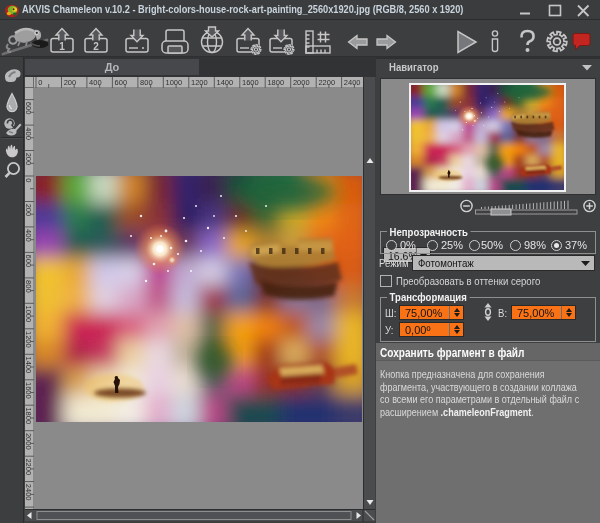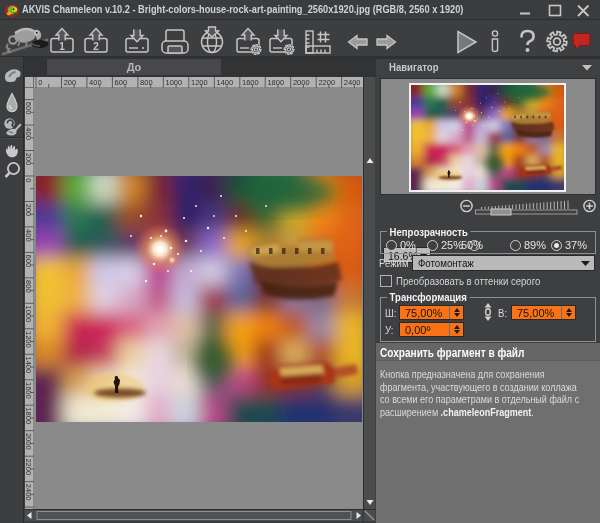--- a/index.html
+++ b/index.html
@@ -118,21 +118,21 @@
 <path d="M492.4 19 L497.6 19 L497.6 29.5 Q497.6 31.5 495 31.5 Q492.4 31.5 492.4 29.5 Z" fill="none" stroke="#c6c6c6" stroke-width="1.4"></path>
 <path d="M521.5 17.5 Q521 11 527.5 11 Q534 11 533.5 17 Q533.2 20.5 529.5 21.5 Q527.5 22.2 527.5 25" fill="none" stroke="#c6c6c6" stroke-width="2.6"></path>
 <circle cx="527.5" cy="30" r="2" fill="#c6c6c6"></circle>
 <g>
       <path d="M566.8,21.5 L566.8,21.5 A9.8,9.8 0 0 1 566.1,25.3 L563.5,24.2 A7.0,7.0 0 0 1 561.9,26.4 L563.9,28.4 A9.8,9.8 0 0 1 560.8,30.6 L559.7,28.0 A7.0,7.0 0 0 1 557.0,28.5 L557.0,31.3 A9.8,9.8 0 0 1 553.2,30.6 L554.3,28.0 A7.0,7.0 0 0 1 552.1,26.4 L550.1,28.4 A9.8,9.8 0 0 1 547.9,25.3 L550.5,24.2 A7.0,7.0 0 0 1 550.0,21.5 L547.2,21.5 A9.8,9.8 0 0 1 547.9,17.7 L550.5,18.8 A7.0,7.0 0 0 1 552.1,16.6 L550.1,14.6 A9.8,9.8 0 0 1 553.2,12.4 L554.3,15.0 A7.0,7.0 0 0 1 557.0,14.5 L557.0,11.7 A9.8,9.8 0 0 1 560.8,12.4 L559.7,15.0 A7.0,7.0 0 0 1 561.9,16.6 L563.9,14.6 A9.8,9.8 0 0 1 566.1,17.7 L563.5,18.8 A7.0,7.0 0 0 1 564.0,21.5 Z" fill="none" stroke="#c6c6c6" stroke-width="1.7"></path>
       <circle cx="557" cy="21.5" r="3.4" fill="none" stroke="#c6c6c6" stroke-width="1.7"></circle>
     </g>
 <path d="M573 15.5 Q573 13.5 575 13.5 L588 13.5 Q590 13.5 590 15.5 L590 23.5 Q590 25.5 588 25.5 L580 25.5 L575.5 29.5 L575.5 25.5 Q573 25.5 573 23.5 Z" fill="#c32520" stroke="#7e1815" stroke-width="1"></path>
 </svg>
 <div class="abs" id="tabstrip">
-  <div class="tab" style="left:1px;width:174px;margin-left:22px;">До</div>
+  <div class="tab" style="left:1px;width:174px;">До</div>
 </div>
 <div class="abs" id="tools"></div>
 <svg class="abs" style="left:0;top:57px;" width="24" height="466">
 <path d="M5.5 23 Q3.5 17 8 14.5 Q12 11.5 16.5 12.5 Q21 13.5 20.5 17.5 Q20 21 16.5 20.5 Q16 25.5 10.5 25 Q6.5 25 5.5 23 Z" fill="#b9babc"></path>
 <path d="M9 20 Q11 15.5 15.5 15" fill="none" stroke="#7e7f81" stroke-width="2"></path>
 <path d="M12 36.5 Q15.5 42.5 16.8 47.5 A5.1 5.3 0 1 1 7.2 47.5 Q8.5 42.5 12 36.5 Z" fill="#a9adad" stroke="#cdcdcd" stroke-width="1.2"></path>
 <path d="M9.5 48 Q9.5 51 12 52" fill="none" stroke="#e2e2e2" stroke-width="1.2"></path>
 <circle cx="9.5" cy="66.5" r="5.2" fill="#b9babc"></circle>
 <path d="M7.5 66.5 A2.8 2.8 0 1 1 12 68.2 L13.5 70" fill="none" stroke="#3d3e40" stroke-width="1.6"></path>
 <path d="M6 76 Q10 71 15 72 L20 66.5 L21.5 68 L16.5 73.5 Q17 78 12 78.5 Q8 79 6 76 Z" fill="#b9babc"></path>
@@ -507,23 +507,23 @@
   <div class="abs" style="left:4px;top:25px;width:260px;font-size:11px;line-height:12.6px;color:#d9d9d9;white-space:nowrap;transform:scaleX(0.82);transform-origin:0 0;">Кнопка предназначена для сохранения<br>фрагмента, участвующего в создании коллажа<br>со всеми его параметрами в отдельный файл с<br>расширением <b style="color:#f0f0f0">.chameleonFragment</b>.</div>
 </div>
 
 <div class="abs grp" style="left:380px;top:231px;width:214px;height:21px;"></div>
 <div class="abs leg" style="left:387px;top:226px;">Непрозрачность</div>
 <div class="abs radio" style="left:386px;top:240px;"></div>
 <div class="abs rlab" style="left:400px;top:239px;">0%</div>
 <div class="abs radio" style="left:427px;top:240px;"></div>
 <div class="abs rlab" style="left:441px;top:239px;text-align:right;">25%</div>
 <div class="abs radio" style="left:469px;top:240px;"></div>
-<div class="abs rlab" style="left:461px;top:239px;">50%</div>
+<div class="abs rlab" style="left:481px;top:239px;">50%</div>
 <div class="abs radio" style="left:510px;top:240px;"></div>
-<div class="abs rlab" style="left:524px;top:239px;">89%</div>
+<div class="abs rlab" style="left:524px;top:239px;">98%</div>
 <div class="abs radio sel" style="left:551px;top:240px;"></div>
 <div class="abs rlab" style="left:565px;top:239px;">37%</div>
 <div class="abs lbl" style="left:379px;top:257px;">Режим</div>
 <div class="abs" style="left:412px;top:255px;width:183px;height:16px;background:#b9b9b9;border:1px solid #292929;box-sizing:border-box;text-decoration:underline;">
   <span style="position:absolute;left:5px;top:1px;font-size:11px;color:#141414;transform:scaleX(0.88);transform-origin:0 0;">Фотомонтаж</span>
   <svg style="position:absolute;right:4px;top:5px;" width="9" height="6">
       <path d="M0 0 L9 0 L4.5 5 Z" fill="#1c1c1c"></path>
     </svg>
 </div>
 <div class="abs" style="left:380px;top:275px;width:10px;height:10px;border:1px solid #b2b2b2;background:#3e3f41;"></div>

